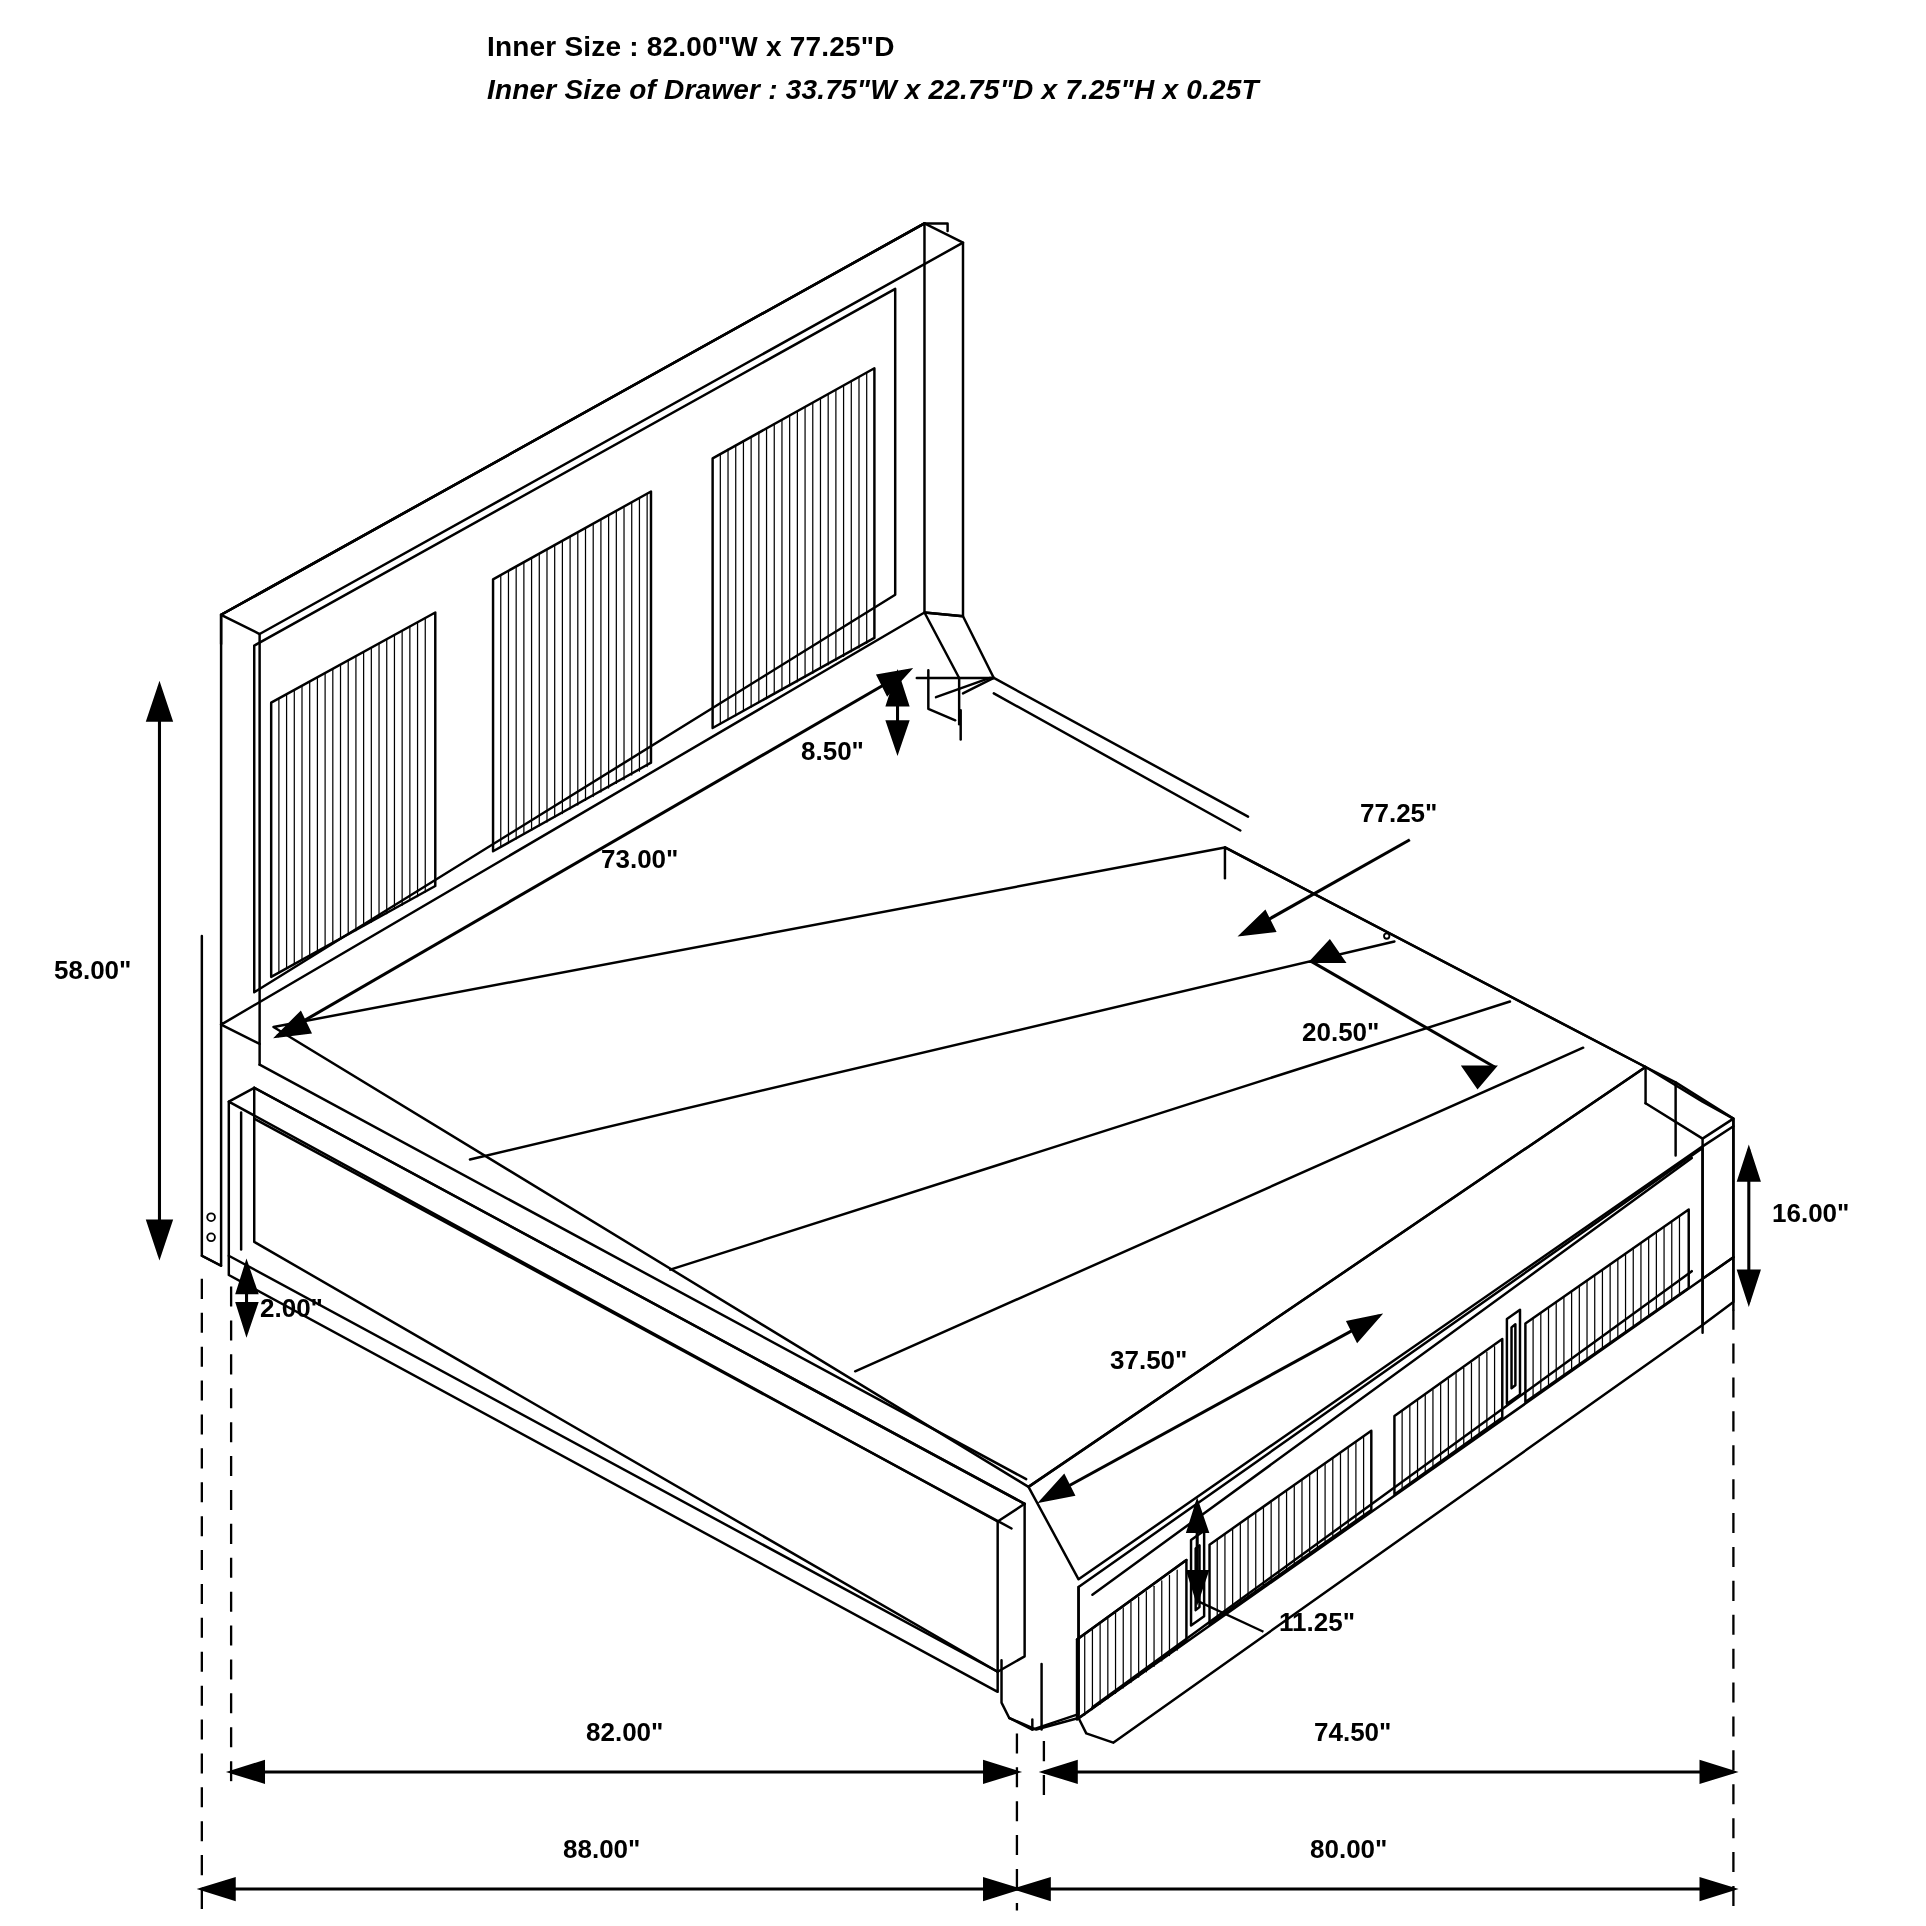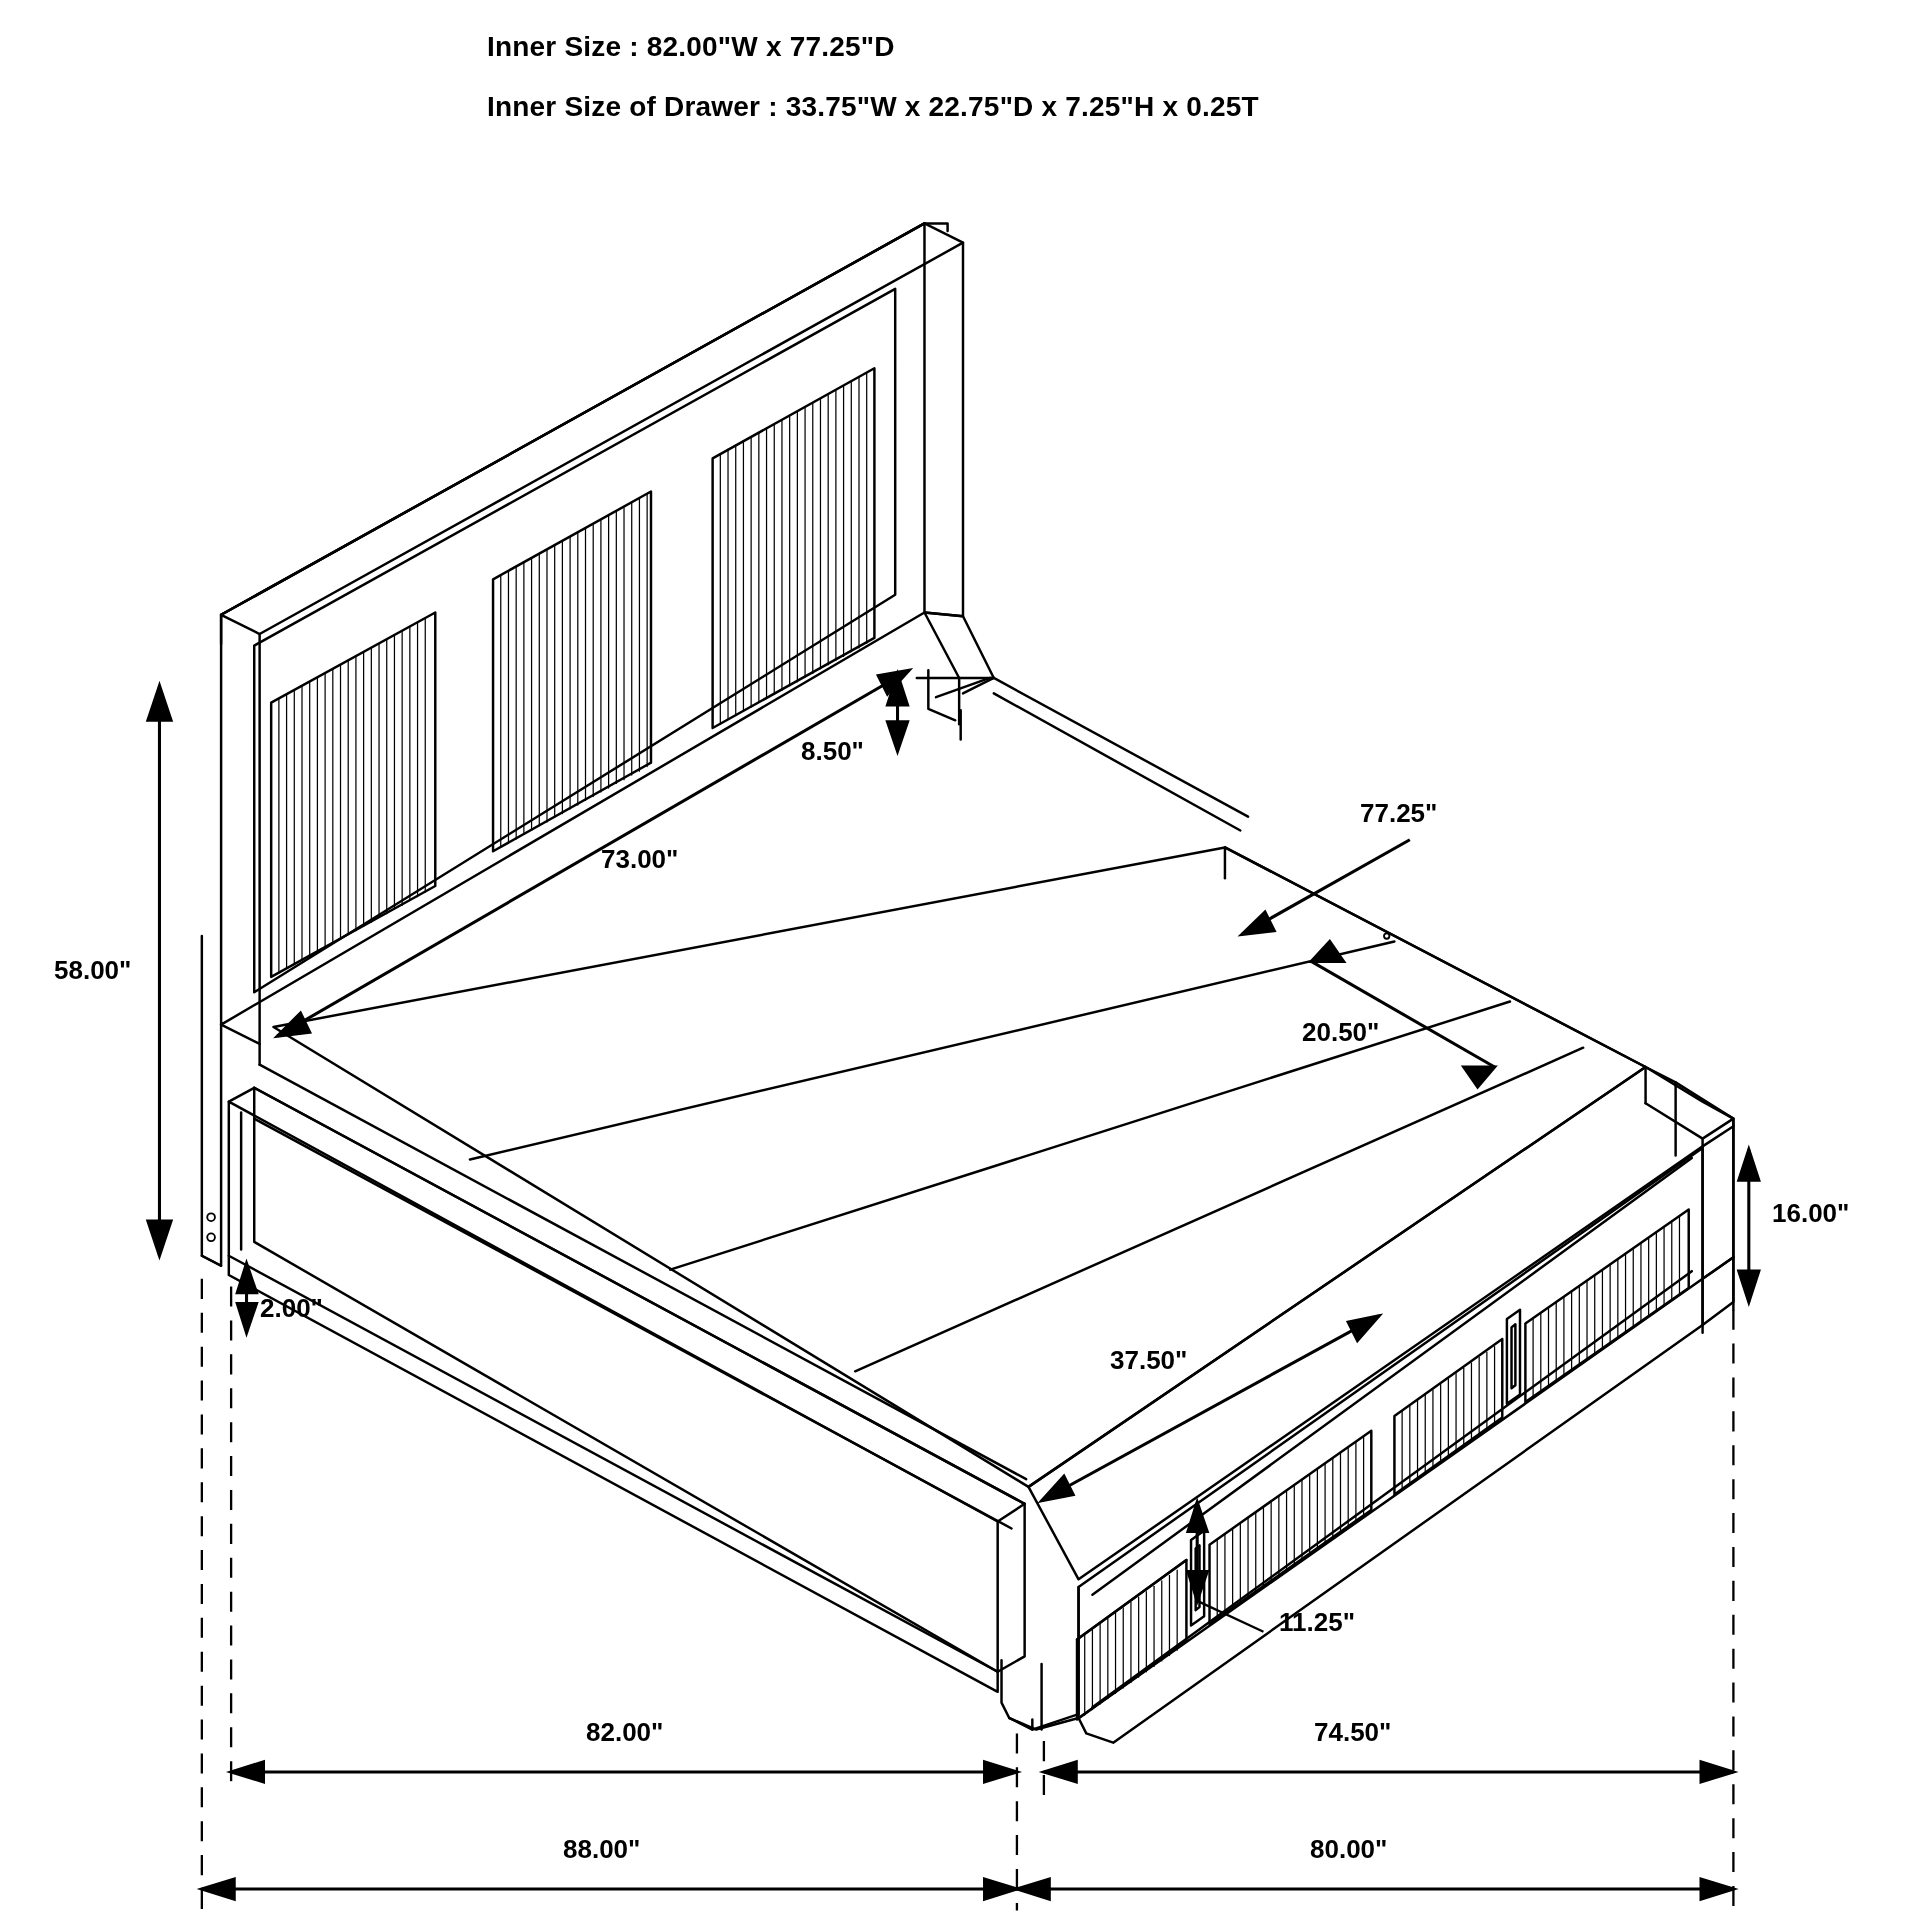--- a/index.html
+++ b/index.html
@@ -1,20 +1,20 @@
 <!DOCTYPE html>
 <html style="font-size:12.3px"><head>
 <meta charset="utf-8">
 <style>
   html,body{margin:0;padding:0;background:#ffffff;}
   body{width:1926px;height:1926px;position:relative;font-family:"Liberation Sans",sans-serif;color:#000;}
   #stage{position:absolute;left:0;top:0;width:1926px;height:1926px;}
   .hdr{position:absolute;font-weight:bold;font-size:28px;letter-spacing:0.2px;white-space:nowrap;}
   #hdr1{left:487px;top:31px;}
-  #hdr2{left:487px;top:91px;}
+  #hdr2{left:487px;top:74px;font-style:italic;}
   .dim{position:absolute;font-weight:bold;font-size:26px;white-space:nowrap;}
   svg{position:absolute;left:0;top:0;width:1926px;height:1926px;}
 </style>
 </head>
 <body>
 
 <div id="stage">
 
   <div class="hdr" id="hdr1">Inner Size : 82.00"W x 77.25"D</div>
   <div class="hdr" id="hdr2">Inner Size of Drawer : 33.75"W x 22.75"D x 7.25"H x 0.25T</div>

